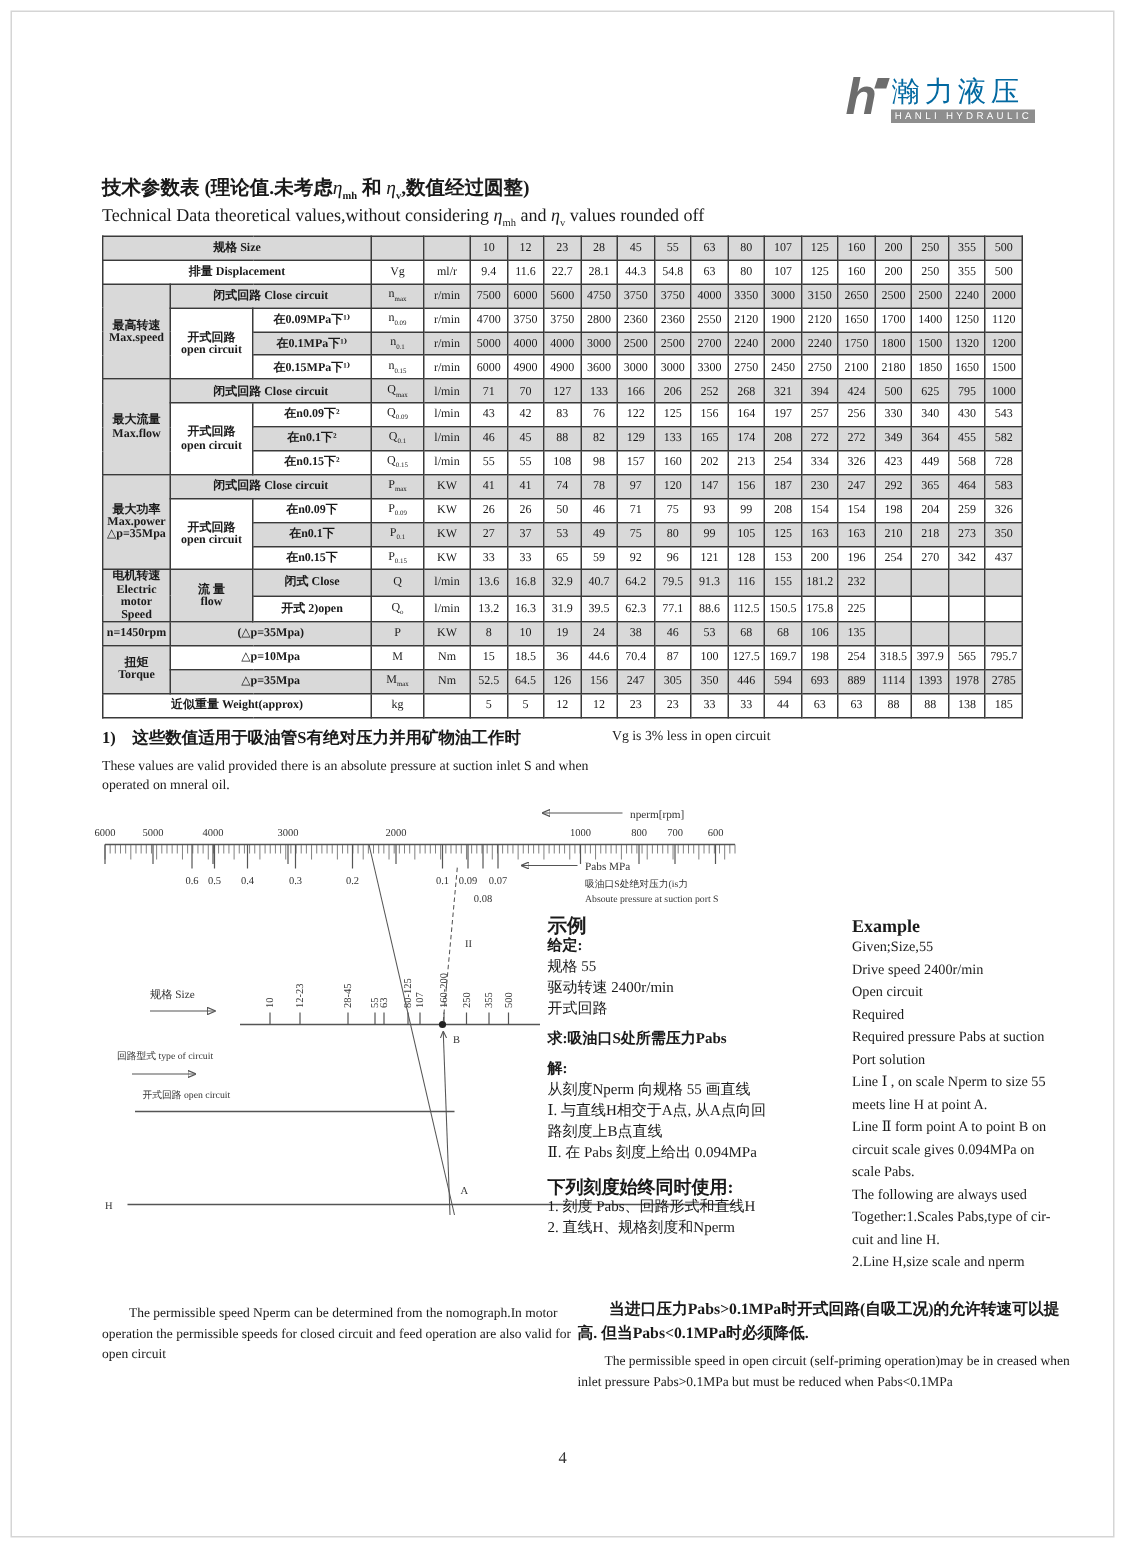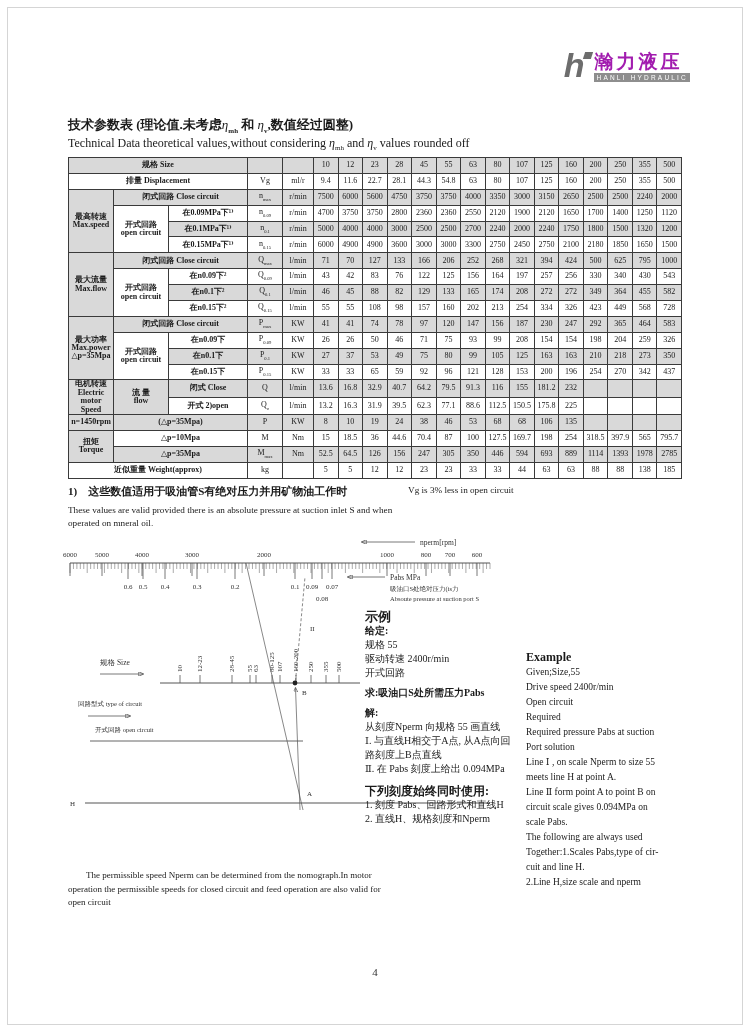--- a/index.html
+++ b/index.html
@@ -6,21 +6,21 @@
   .page{position:relative;width:750px;height:1032px;background:#fff;margin:0 auto;
         font-family:"Liberation Serif","DejaVu Serif",serif;color:#1a1a1a;overflow:hidden;}
   .frame{position:absolute;left:7px;top:7px;right:7px;bottom:7px;border:1px solid #d5d5d5;pointer-events:none;}
 
   
   .logo{position:absolute;top:50px;right:60px;display:flex;align-items:flex-start;gap:4px;}
   .logo-mark{font-family:"Liberation Sans",sans-serif;font-style:italic;font-weight:900;
              font-size:34px;line-height:30px;color:#6d6d6d;position:relative;padding-right:6px;}
   .logo-dot{position:absolute;right:-2px;top:2px;width:8px;height:7px;background:#6d6d6d;transform:skewX(-18deg);}
   .logo-txt{display:flex;flex-direction:column;margin-top:1px;}
-  .logo-cn{font-family:"Liberation Sans",sans-serif;font-weight:bold;font-size:19px;letter-spacing:3px;color:#a21caf;line-height:21px;}
+  .logo-cn{font-family:"Liberation Sans",sans-serif;font-weight:normal;font-size:19px;letter-spacing:3px;color:#0369a1;line-height:21px;}
   .logo-en{background:#8e8e8e;color:#fff;font-family:"Liberation Sans",sans-serif;font-size:6.5px;
            letter-spacing:2.2px;padding:1px 2px;margin-top:1px;text-align:center;}
 
   .title{position:absolute;left:68px;top:116px;font-size:13px;font-weight:bold;}
   .title .eta,.subtitle .eta{font-style:italic;font-weight:normal;}
   .title sub,.subtitle sub{font-size:7px;}
   .subtitle{position:absolute;left:68px;top:136px;font-size:12px;}
 
   
   table.tech{position:absolute;left:68px;top:157px;width:614px;border-collapse:collapse;
@@ -44,21 +44,21 @@
   
   .nomo{position:absolute;left:60px;top:533px;}
   .nomo text{fill:#333;font-family:"Liberation Serif","DejaVu Serif",serif;}
   .nomo .num{font-size:7px;}
   .nomo .lab{font-size:7.5px;}
   .nomo .cjk{font-size:6.5px;}
   .nomo line,.nomo path,.nomo polyline{stroke:#555;fill:none;}
 
   
   .excn{position:absolute;left:365px;top:610px;width:185px;font-size:10px;line-height:14px;}
-  .exen{position:absolute;left:526px;top:610px;width:176px;font-size:9.5px;line-height:15px;margin-top:40px;}
+  .exen{position:absolute;left:568px;top:610px;width:176px;font-size:9.5px;line-height:15px;}
   .excn .b,.exen .b{font-weight:bold;}
 
   
   .bpar{position:absolute;top:866px;}
   .bpar .cn{font-weight:bold;font-size:10.5px;line-height:16px;}
   .bpar .en{font-size:9px;line-height:13.5px;margin-top:3px;}
   .bl{left:68px;width:315px;}
   .br{left:385px;width:332px;}
 
   .pageno{position:absolute;left:0;right:0;top:966px;text-align:center;font-size:11px;color:#333;}
@@ -794,15 +794,19 @@
       <div>scale Pabs.</div>
       <div>The following are always used</div>
       <div>Together:1.Scales Pabs,type of cir-</div>
       <div>cuit and line H.</div>
       <div>2.Line H,size scale and nperm</div>
     </div>
 
   <div class="bpar bl">
     <div class="en">　　The permissible speed Nperm can be determined from the nomograph.In motor operation the permissible speeds for closed circuit and feed operation are also valid for open circuit</div>
   </div>
+  <div class="bpar br">
+    <div class="cn">　　当进口压力Pabs&gt;0.1MPa时开式回路(自吸工况)的允许转速可以提高. 但当Pabs&lt;0.1MPa时必须降低.</div>
+    <div class="en">　　The permissible speed in open circuit (self-priming operation)may be in creased when inlet pressure Pabs&gt;0.1MPa but must be reduced when Pabs&lt;0.1MPa</div>
+  </div>
 
   <div class="pageno">4</div>
 </div>
 
 </body></html>

